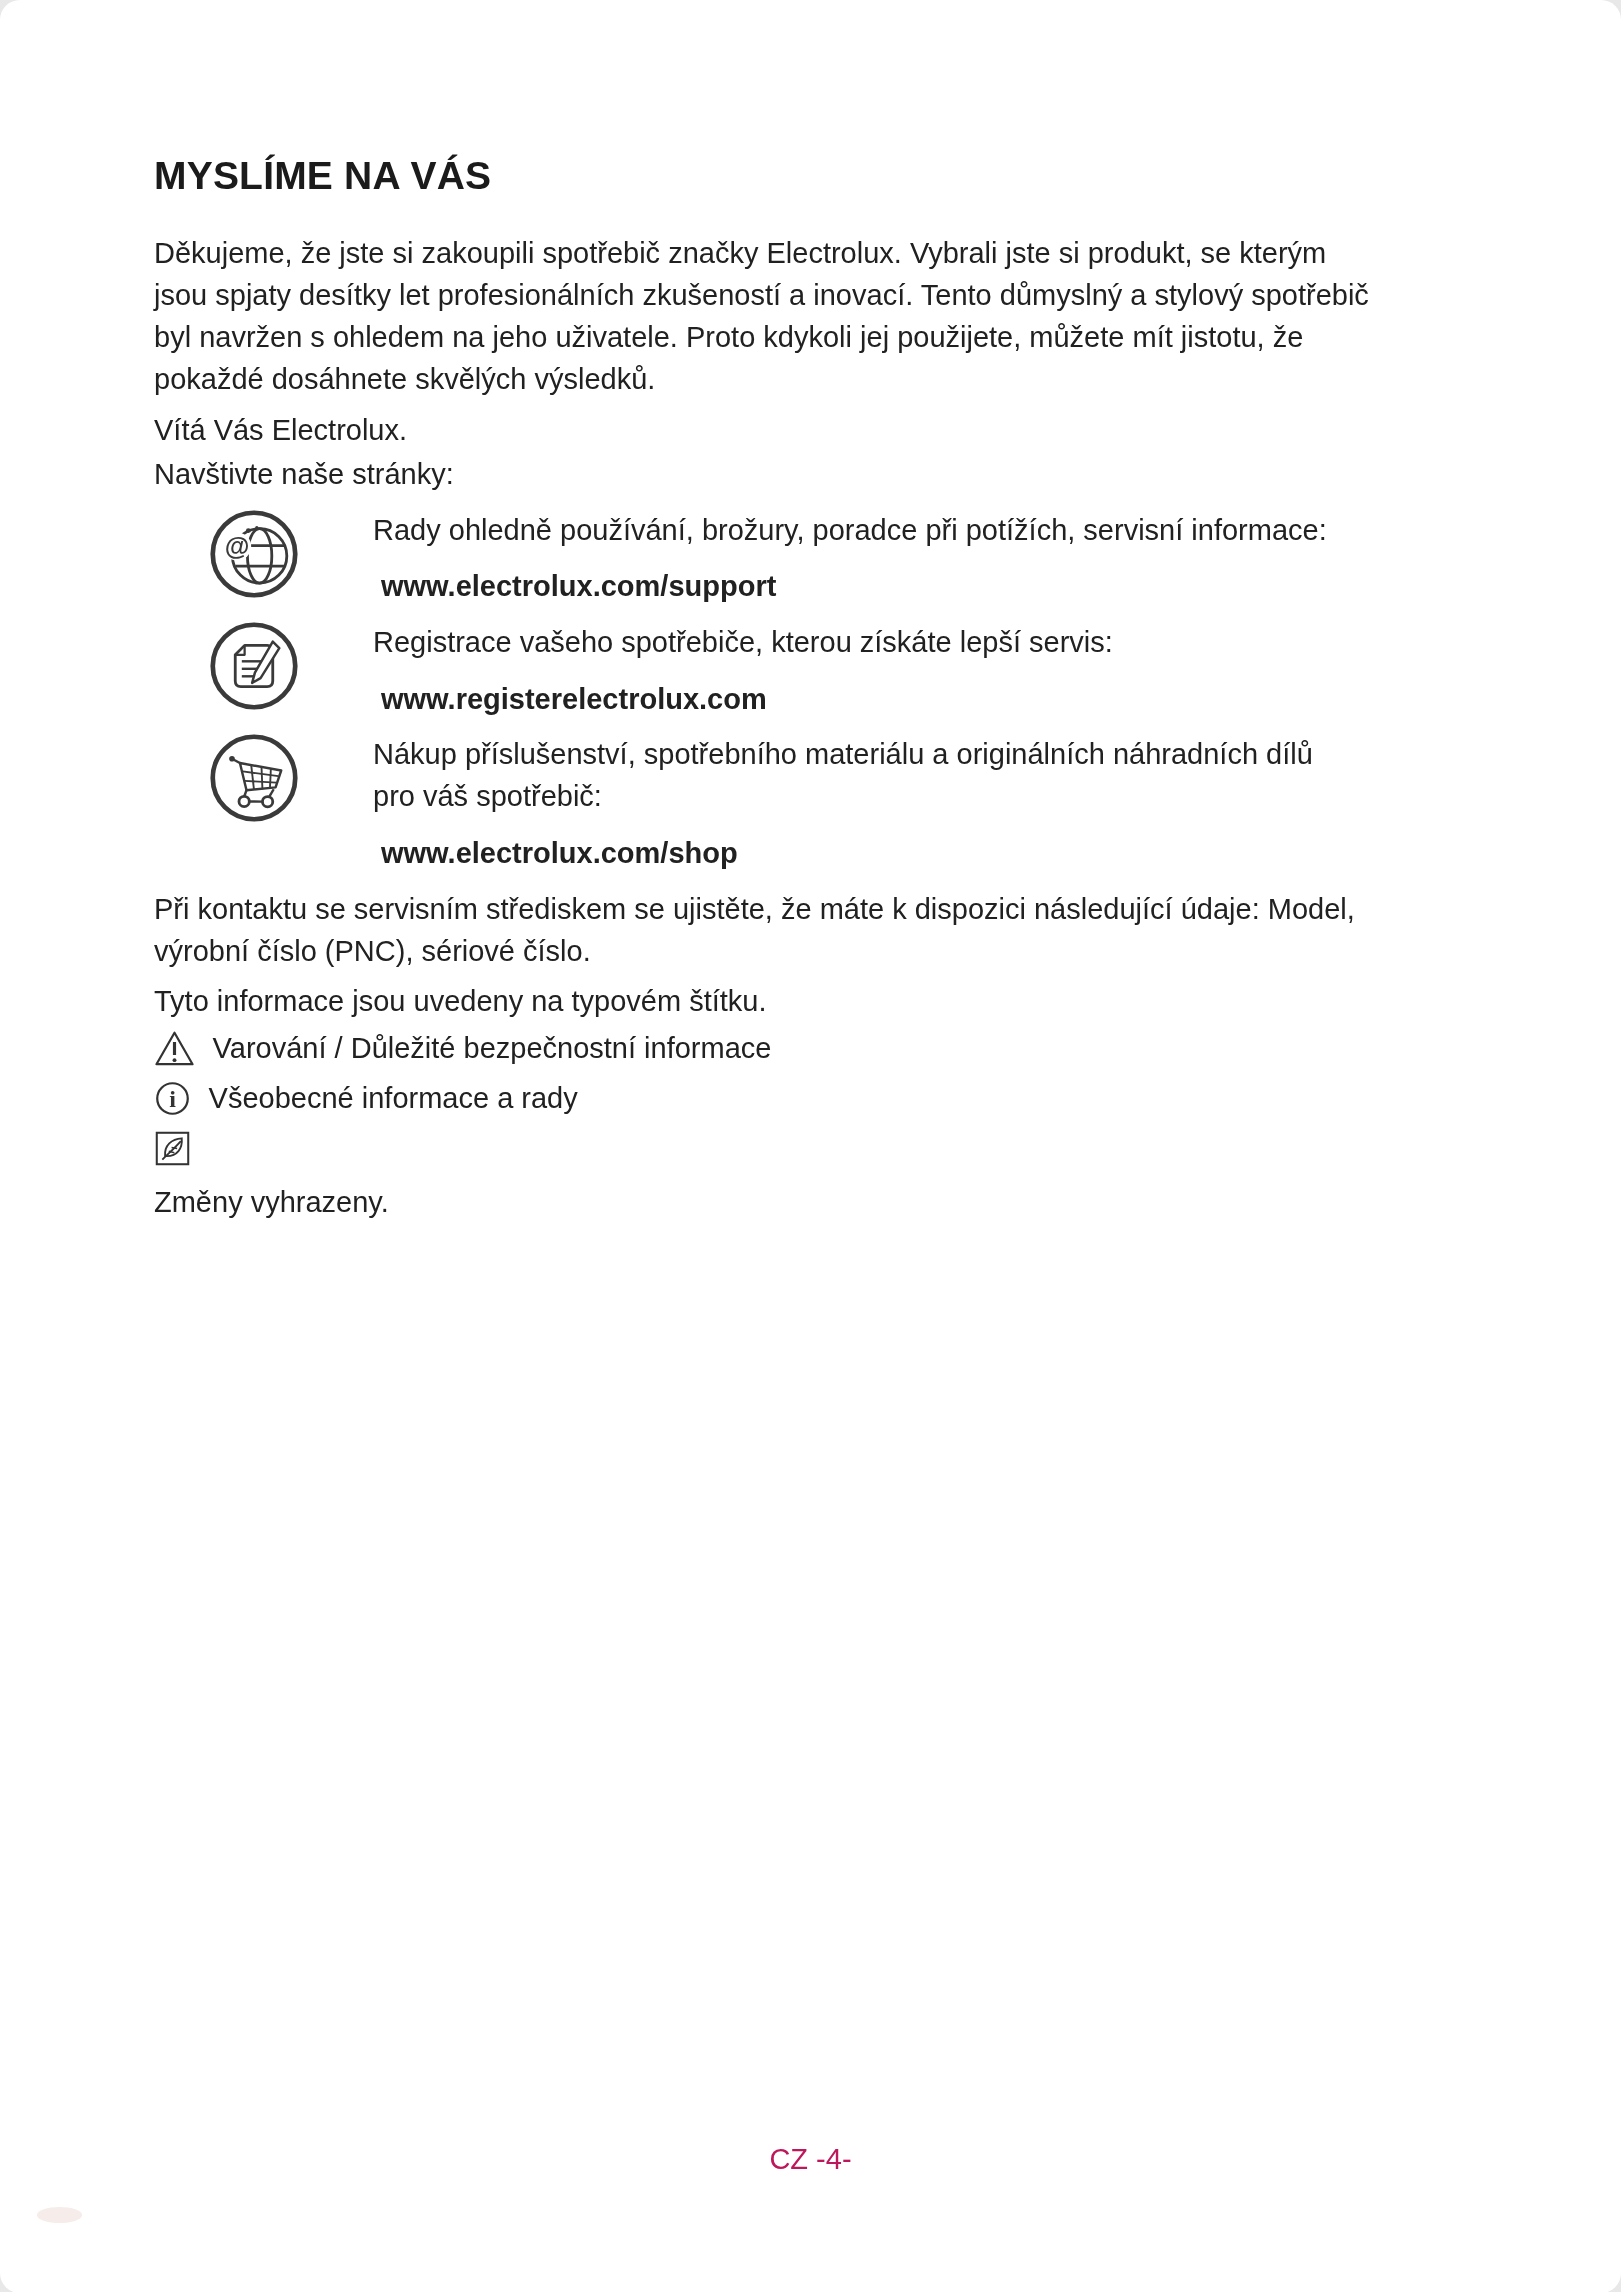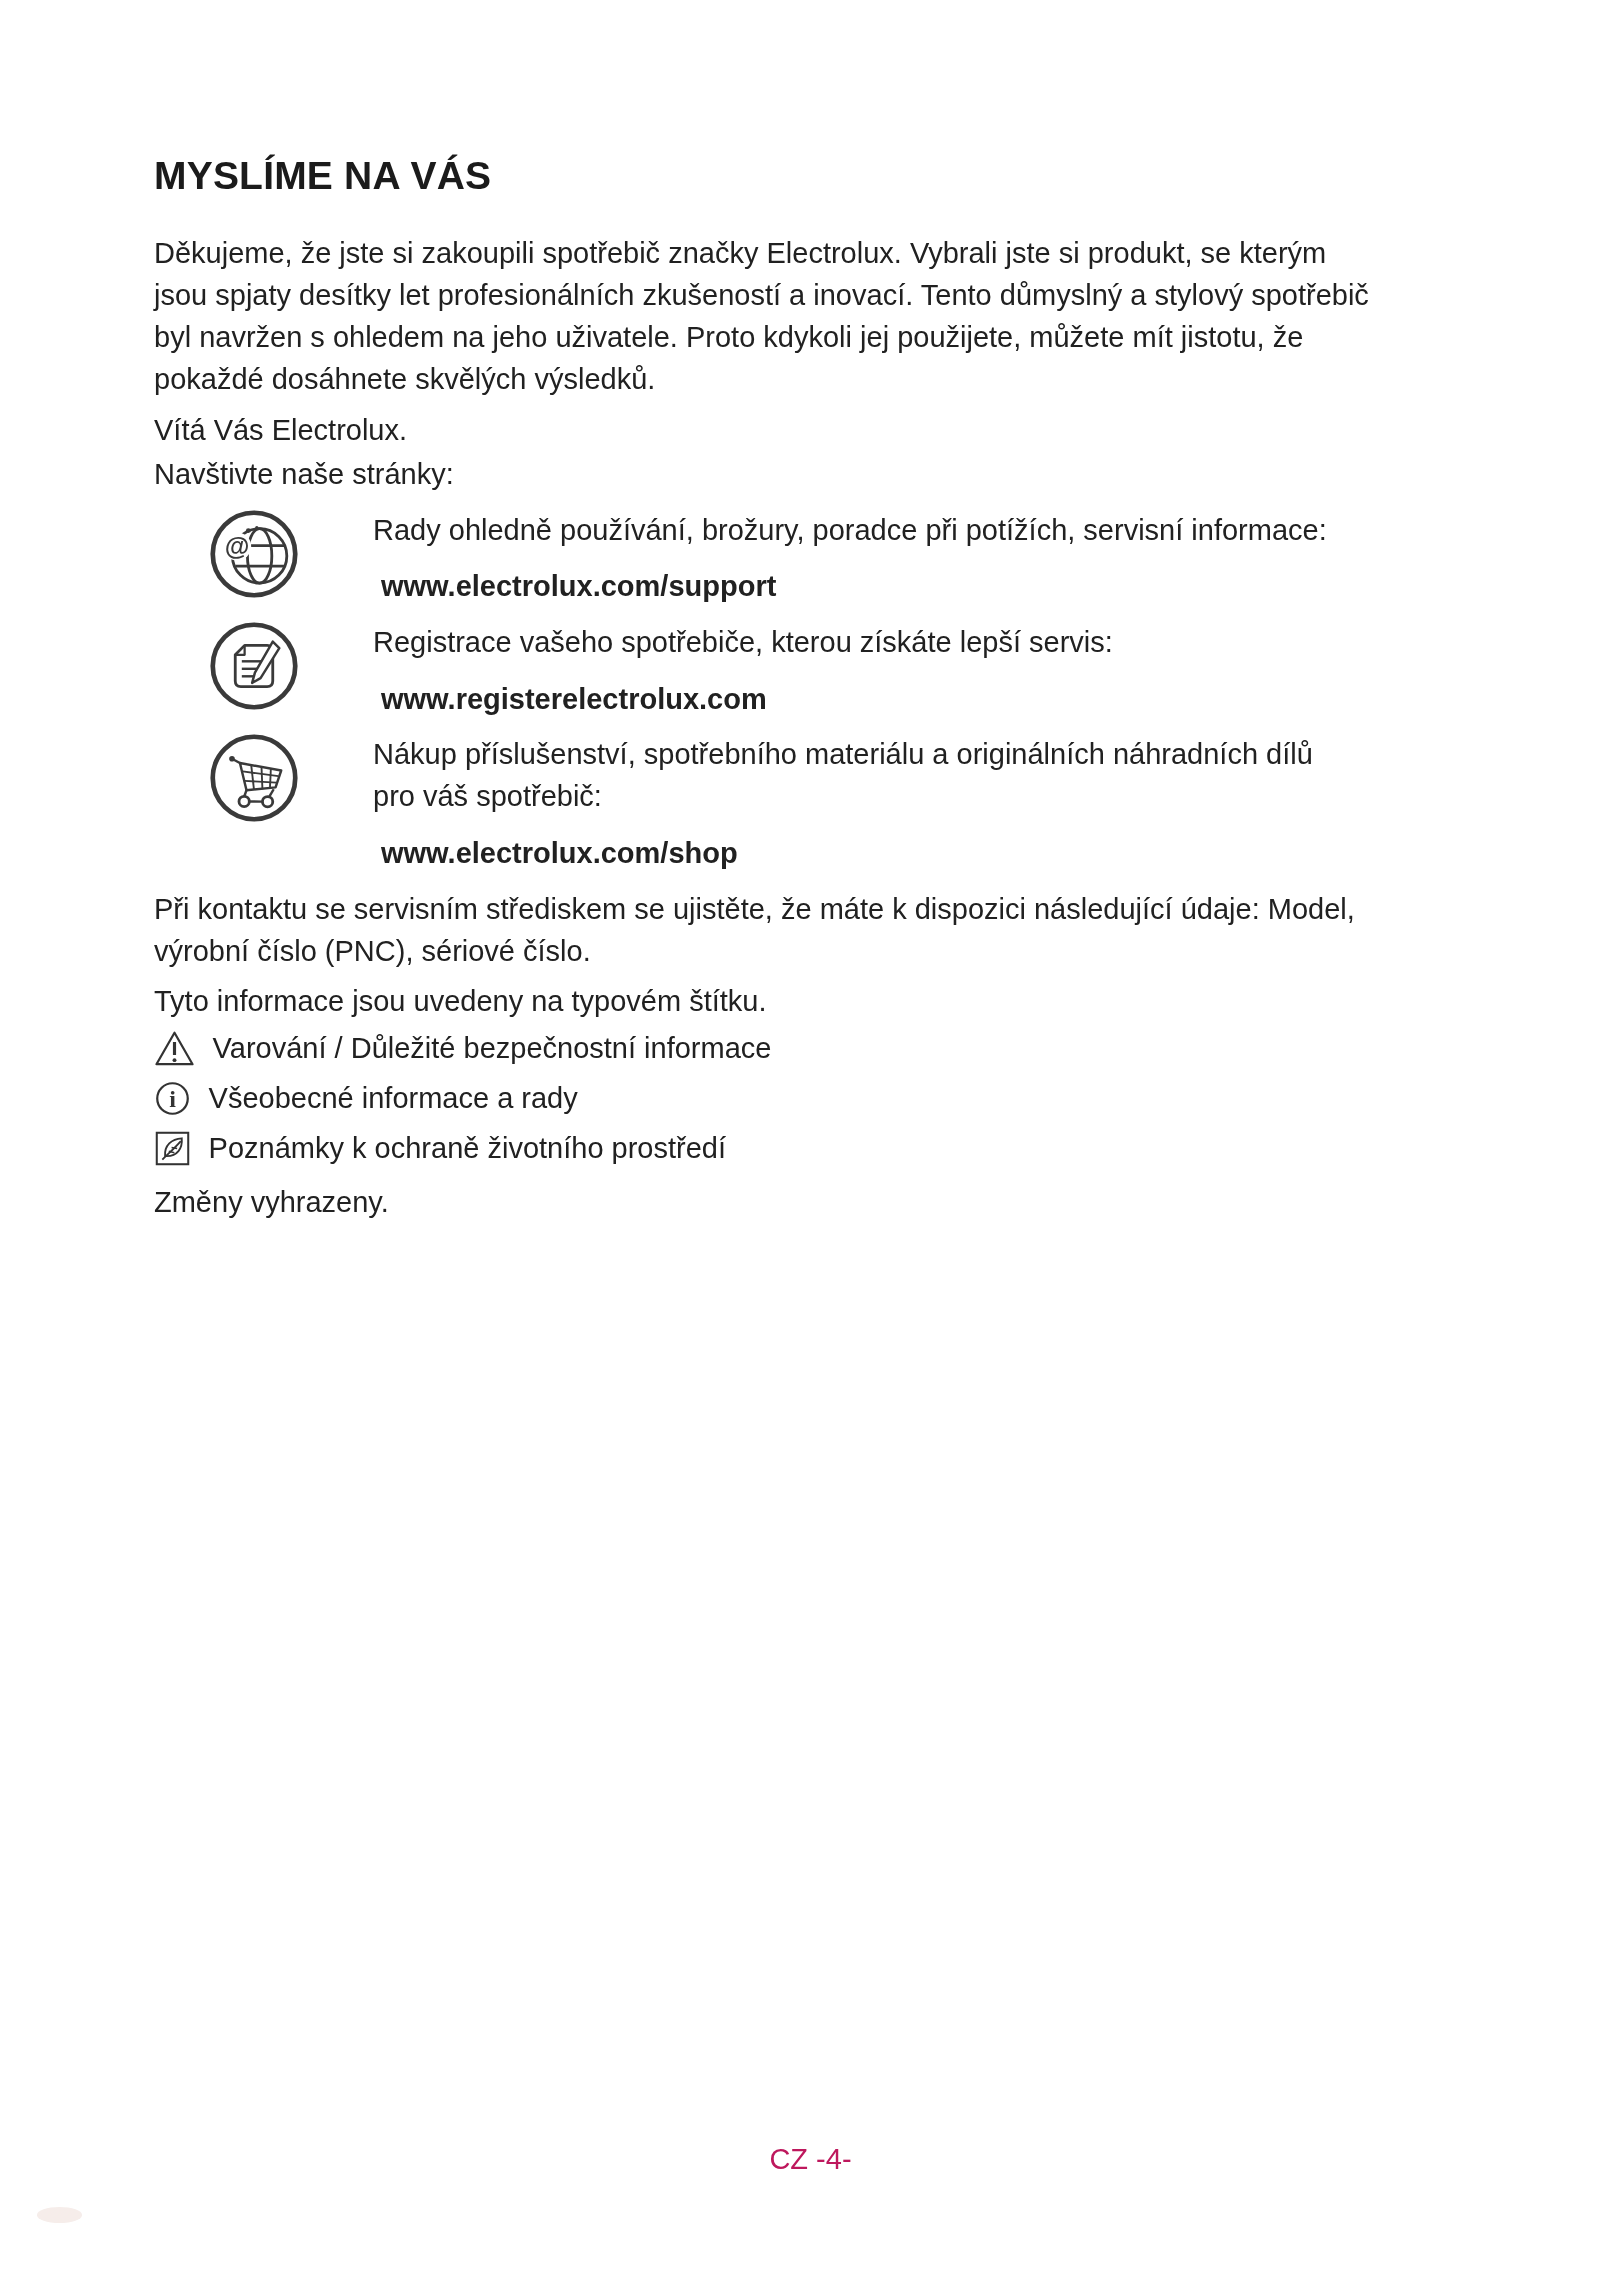--- a/index.html
+++ b/index.html
@@ -3,20 +3,21 @@
 <meta charset="utf-8">
 <style>
   html,body{margin:0;padding:0;background:#e8e8e8;}
   .page{
     position:relative;
     width:1621px;height:2293px;
     background:#ffffff;
     font-family:"Liberation Sans", sans-serif;
     color:#212121;
     overflow:hidden;
+    border-radius:20px;
   }
   .content{
     position:absolute;
     left:154px;top:0;
     width:1372px;
   }
   h1,h2{
     font-size:39px;
     line-height:47px;
     font-weight:bold;
@@ -205,21 +206,20 @@
 
       <div class="noterow">
         <span class="nicon">
           <svg width="37" height="37" viewBox="0 0 40 40" fill="none" stroke="#333333">
             <rect x="3" y="3" width="34" height="34" stroke-width="2.2"></rect>
             <path d="M12,28 C11,17 19,9.5 30,9 C31,20 25,28.5 13.5,28.3 Z" stroke-width="2"></path>
             <path d="M9,32 C15,26 22,20 29,12" stroke-width="2"></path>
             <path d="M16,23 L22,24.5 M19,19 L25,20" stroke-width="1.6"></path>
           </svg>
         </span>
-        <span class="ntext">Poznámky k ochraně životního prostředí</span>
       </div>
 
     </div>
 
     <div class="single changes">Změny vyhrazeny.</div>
 
   </div>
 
   <div class="footer">
     <span>CZ -4-</span>

